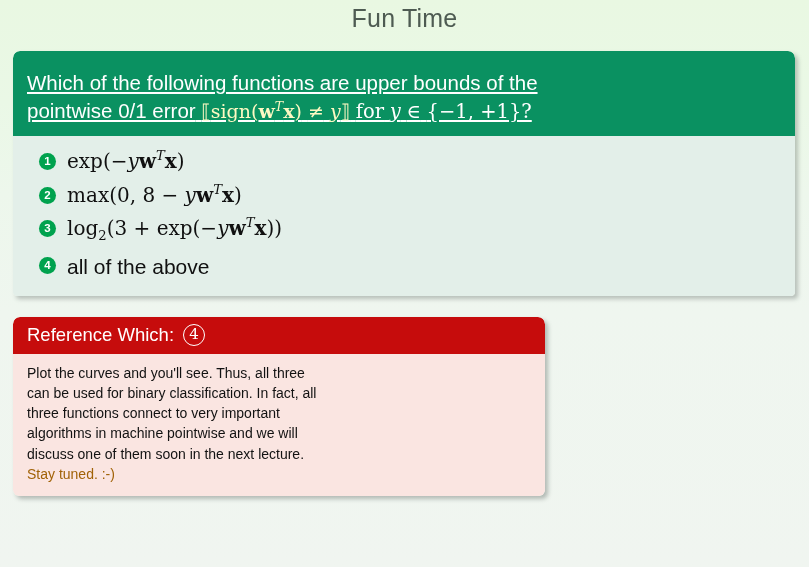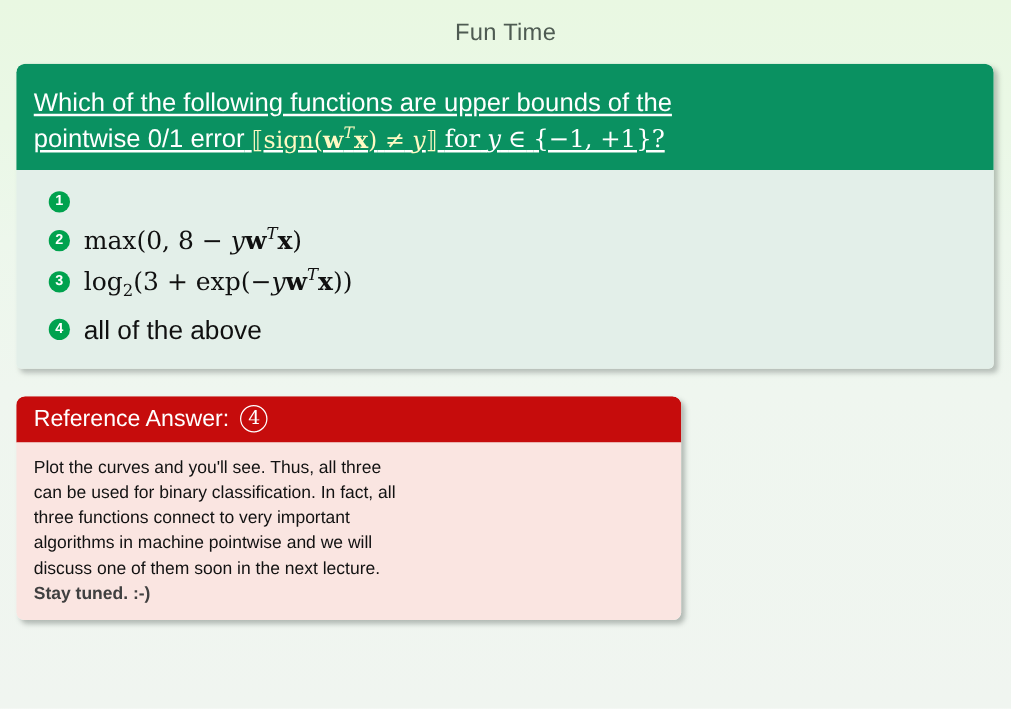--- a/index.html
+++ b/index.html
@@ -16,25 +16,25 @@
   }
   .slide {
     position: relative;
     width: 809px;
     height: 567px;
   }
 
   
   .slide-title {
     position: absolute;
-    top: 16px;
+    top: 4px;
     left: 0;
     width: 809px;
     text-align: center;
-    font-size: 19px;
+    font-size: 25px;
     color: #4e5b52;
     letter-spacing: 0.2px;
   }
 
   
   .question-block {
     position: absolute;
     left: 13px;
     top: 51px;
     width: 782px;
@@ -154,22 +154,22 @@
   }
   .answer-body {
     background: #fae5e1;
     padding: 9px 4px 12px 14px;
     font-size: 14px;
     line-height: 1.44;
     color: #121212;
     border-radius: 0 0 6px 6px;
   }
   .answer-highlight {
-    color: #404040;
-    font-weight: bold;
+    color: #a16207;
+    font-weight: normal;
   }
 </style>
 </head>
 <body>
 
 <div class="slide">
 
   <div class="slide-title">Fun Time</div>
 
   <div class="question-block">
@@ -183,20 +183,21 @@
       <span class="qtail">for</span>
       <span class="qtail mi">y</span>
       <span class="qtail">∈</span>
       <span class="qtail">{−1, +1}?</span>
     </div>
 
     <div class="choices">
 
       <div class="choice">
         <span class="badge">1</span>
+        <span class="choice-text"><span>exp(−</span><span class="mi">y</span><span class="mb">w</span><span class="sup">T</span><span class="mb">x</span><span>)</span></span>
       </div>
 
       <div class="choice">
         <span class="badge">2</span>
         <span class="choice-text"><span>max(0, 8 − </span><span class="mi">y</span><span class="mb">w</span><span class="sup">T</span><span class="mb">x</span><span>)</span></span>
       </div>
 
       <div class="choice">
         <span class="badge">3</span>
         <span class="choice-text"><span>log</span><span class="sub">2</span><span>(3 + exp(−</span><span class="mi">y</span><span class="mb">w</span><span class="sup">T</span><span class="mb">x</span><span>))</span></span>
@@ -206,21 +207,21 @@
         <span class="badge">4</span>
         <span class="choice-text plain">all of the above</span>
       </div>
 
     </div>
   </div>
 
   <div class="answer-block">
 
     <div class="answer-header">
-      <span>Reference Answer:</span>
+      <span>Reference Which:</span>
       <span class="answer-header-circle">4</span>
     </div>
 
     <div class="answer-body">
       <span>Plot the curves and you'll see. Thus, all three</span><br>
       <span>can be used for binary classification. In fact, all</span><br>
       <span>three functions connect to very important</span><br>
       <span>algorithms in machine pointwise and we will</span><br>
       <span>discuss one of them soon in the next lecture.</span><br>
       <span class="answer-highlight">Stay tuned. :-)</span>

